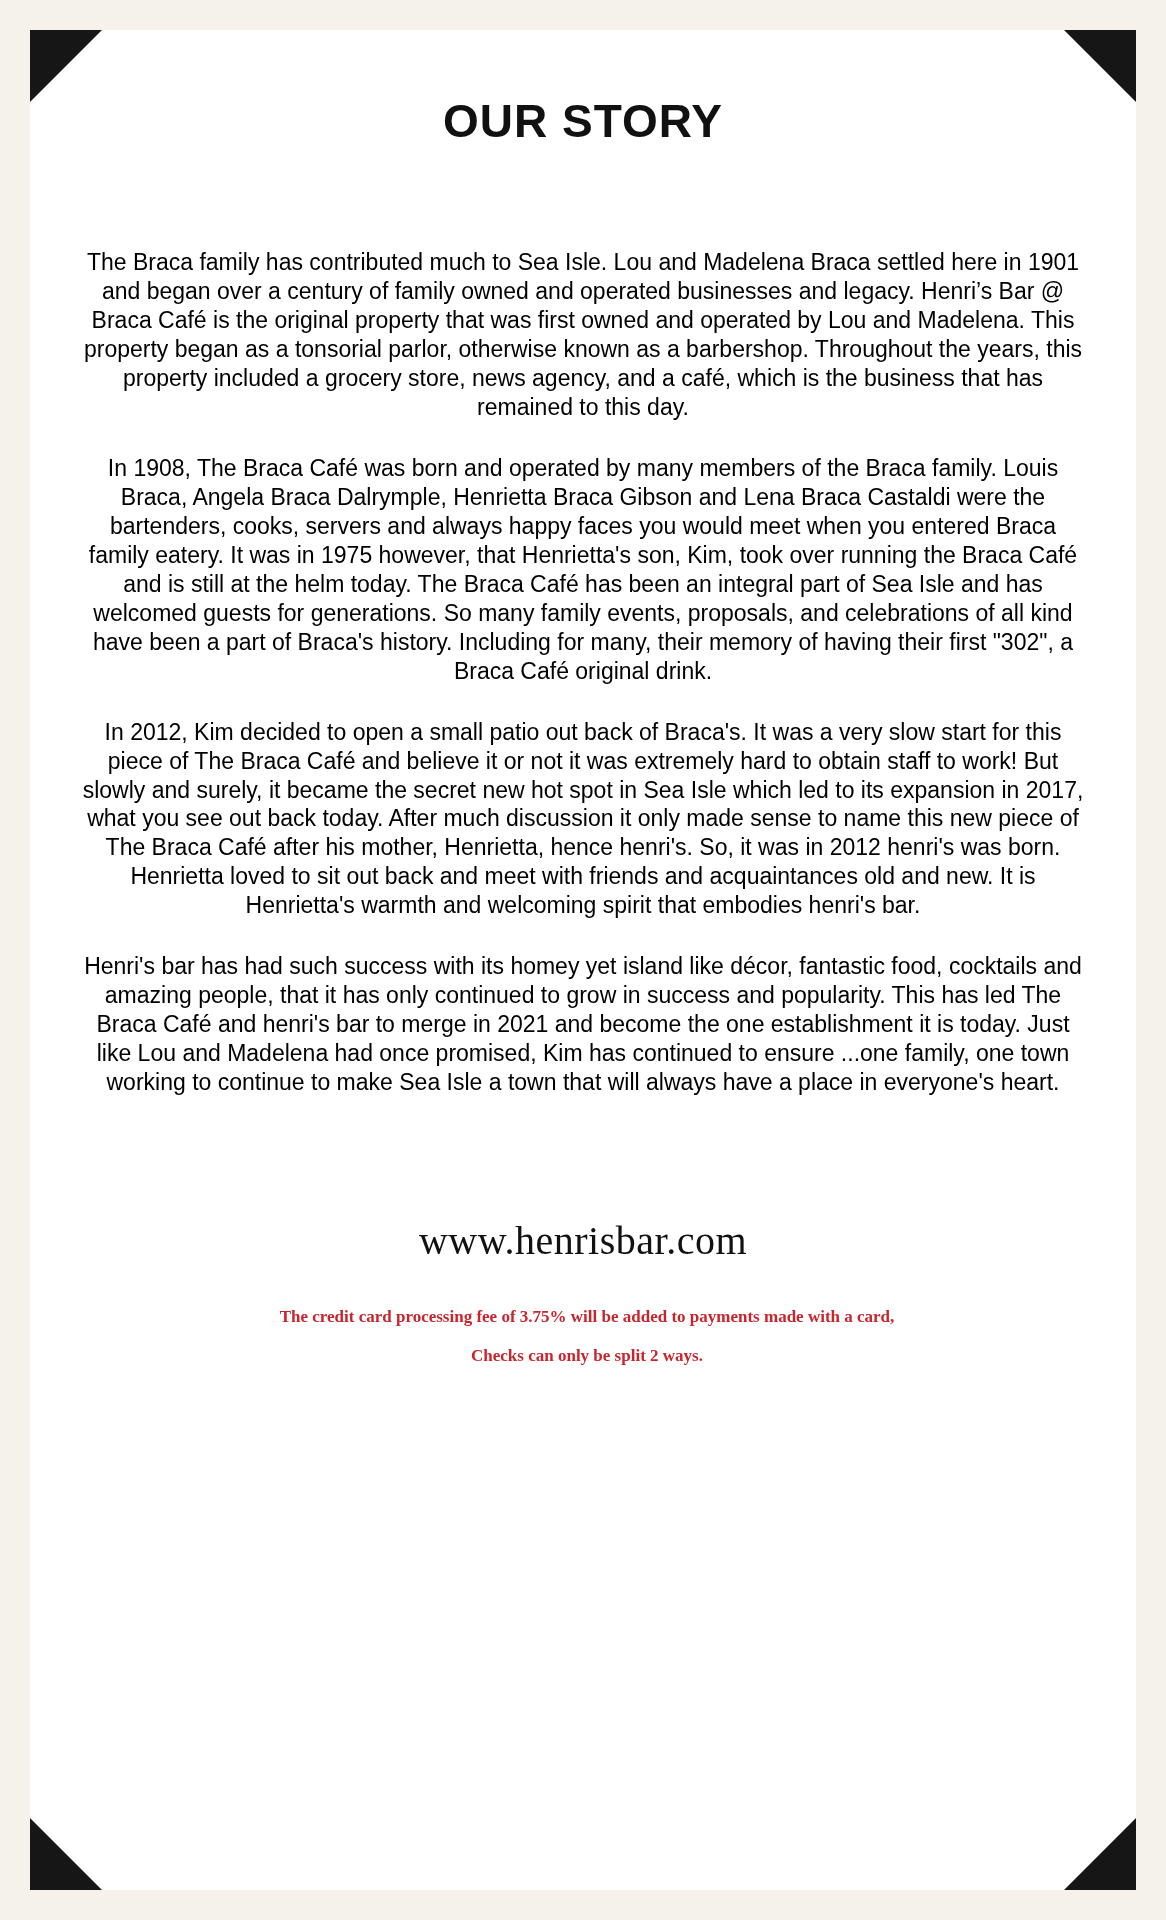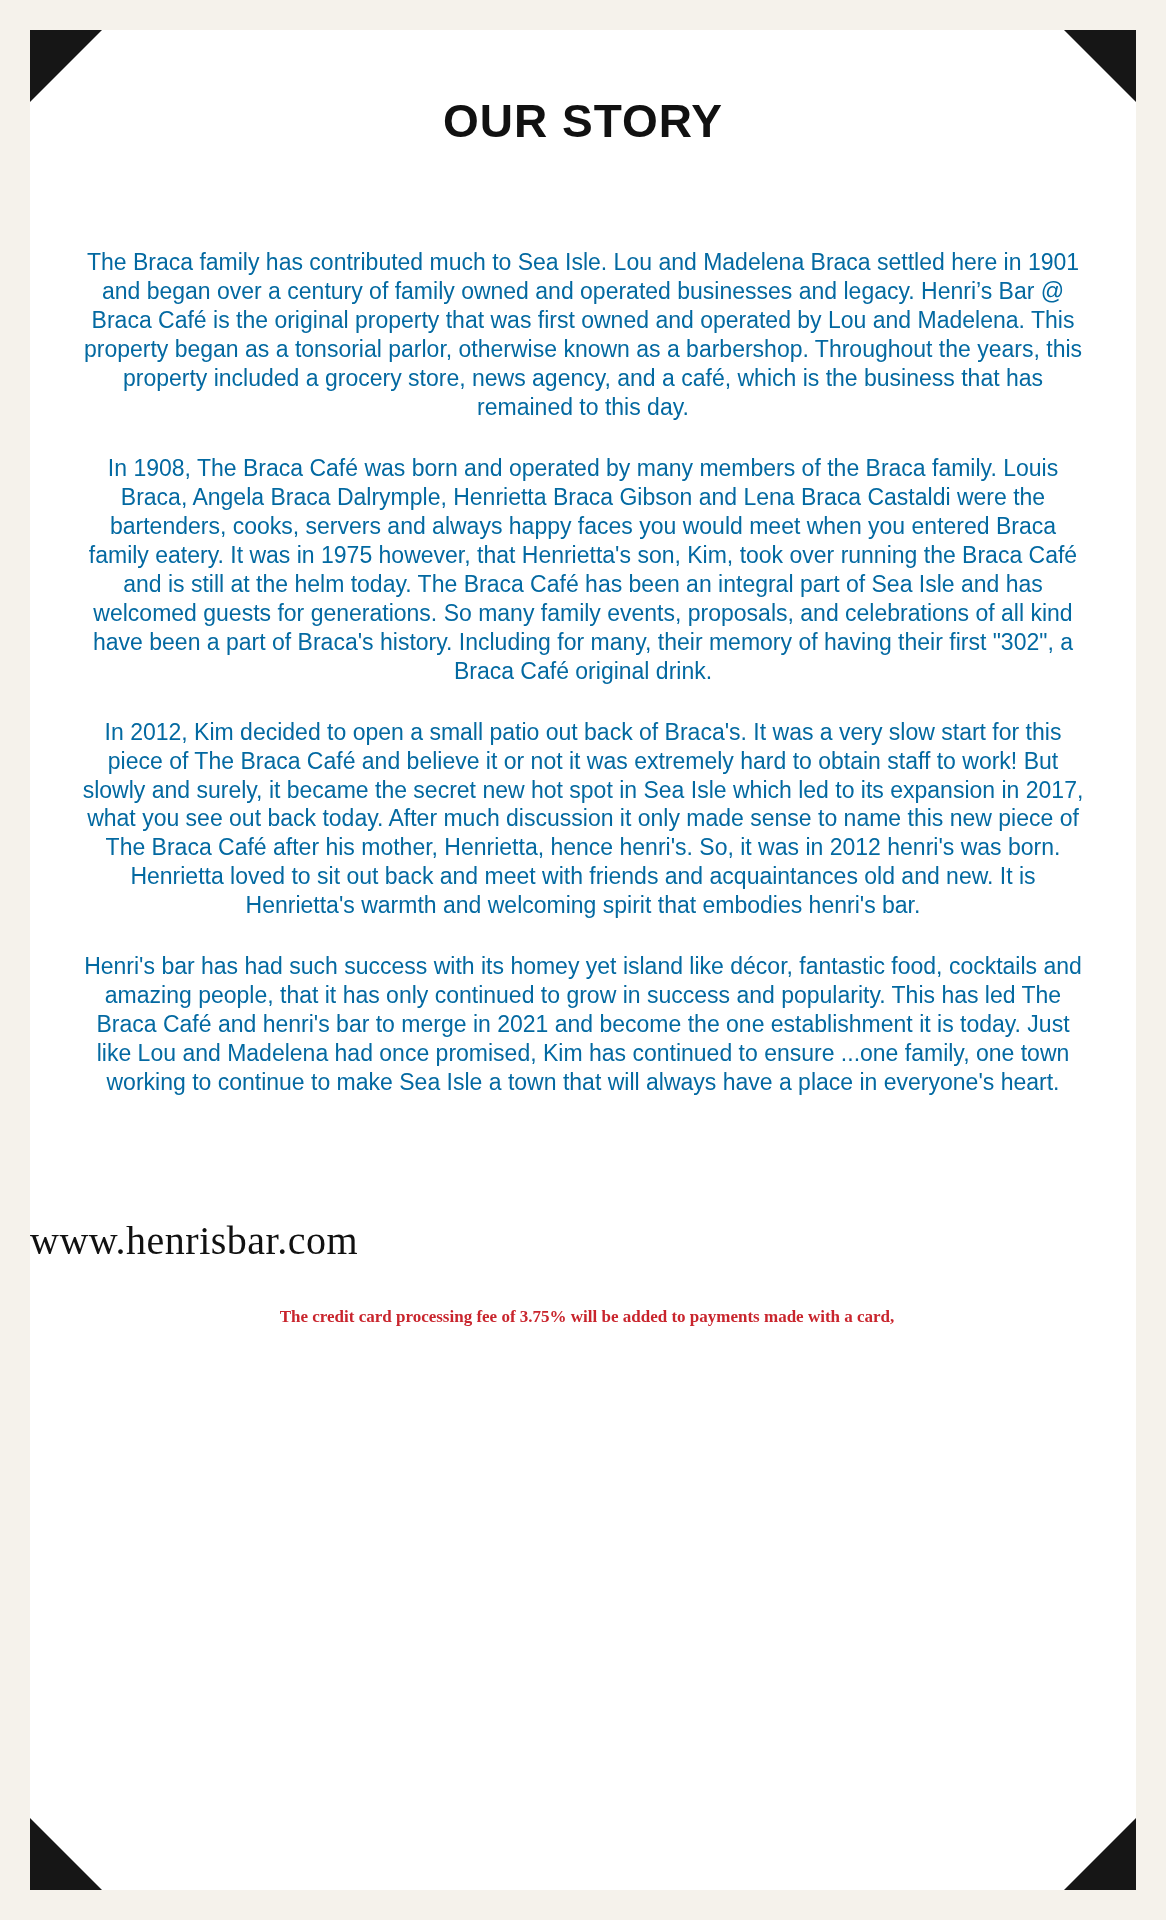--- a/index.html
+++ b/index.html
@@ -44,28 +44,28 @@
       color: #111111;
     }
     .story {
       width: 1010px;
       margin: 100px auto 0 auto;
       text-align: center;
       font-size: 23px;
       line-height: 1.26;
       font-weight: 500;
       font-stretch: condensed;
-      color: #0369a1;
+      color: #000000;
     }
     .story p {
       margin: 0 0 32px 0;
     }
     .website {
       margin-top: 120px;
-      text-align: left;
+      text-align: center;
       font-family: "Liberation Serif", serif;
       font-size: 40px;
       letter-spacing: 0.5px;
       color: #111111;
     }
     .footer {
       margin-top: 42px;
       text-align: center;
       font-family: "Liberation Serif", serif;
       font-weight: bold;
@@ -95,16 +95,17 @@
       <p>The Braca family has contributed much to Sea Isle. Lou and Madelena Braca settled here in 1901 and began over a century of family owned and operated businesses and legacy. Henri’s Bar @ Braca Café is the original property that was first owned and operated by Lou and Madelena. This property began as a tonsorial parlor, otherwise known as a barbershop. Throughout the years, this property included a grocery store, news agency, and a café, which is the business that has remained to this day.</p>
       <p>In 1908, The Braca Café was born and operated by many members of the Braca family. Louis Braca, Angela Braca Dalrymple, Henrietta Braca Gibson and Lena Braca Castaldi were the bartenders, cooks, servers and always happy faces you would meet when you entered Braca family eatery. It was in 1975 however, that Henrietta's son, Kim, took over running the Braca Café and is still at the helm today. The Braca Café has been an integral part of Sea Isle and has welcomed guests for generations. So many family events, proposals, and celebrations of all kind have been a part of Braca's history. Including for many, their memory of having their first "302", a Braca Café original drink.</p>
       <p>In 2012, Kim decided to open a small patio out back of Braca's. It was a very slow start for this piece of The Braca Café and believe it or not it was extremely hard to obtain staff to work! But slowly and surely, it became the secret new hot spot in Sea Isle which led to its expansion in 2017, what you see out back today. After much discussion it only made sense to name this new piece of The Braca Café after his mother, Henrietta, hence henri's. So, it was in 2012 henri's was born. Henrietta loved to sit out back and meet with friends and acquaintances old and new. It is Henrietta's warmth and welcoming spirit that embodies henri's bar.</p>
       <p>Henri's bar has had such success with its homey yet island like décor, fantastic food, cocktails and amazing people, that it has only continued to grow in success and popularity. This has led The Braca Café and henri's bar to merge in 2021 and become the one establishment it is today. Just like Lou and Madelena had once promised, Kim has continued to ensure ...one family, one town working to continue to make Sea Isle a town that will always have a place in everyone's heart.</p>
     </div>
 
     <div class="website">www.henrisbar.com</div>
 
     <div class="footer">
       <div>The credit card processing fee of 3.75% will be added to payments made with a card,</div>
+      <div class="checks">Checks can only be split 2 ways.</div>
     </div>
 
   </div>
 </div>
 
 </body></html>

